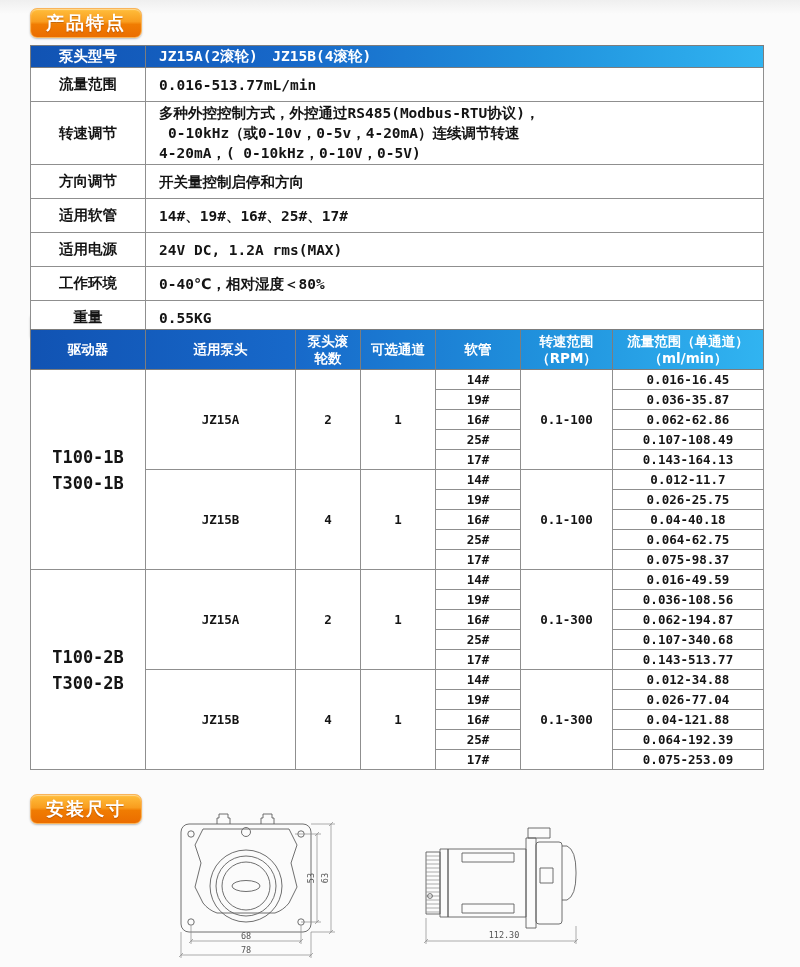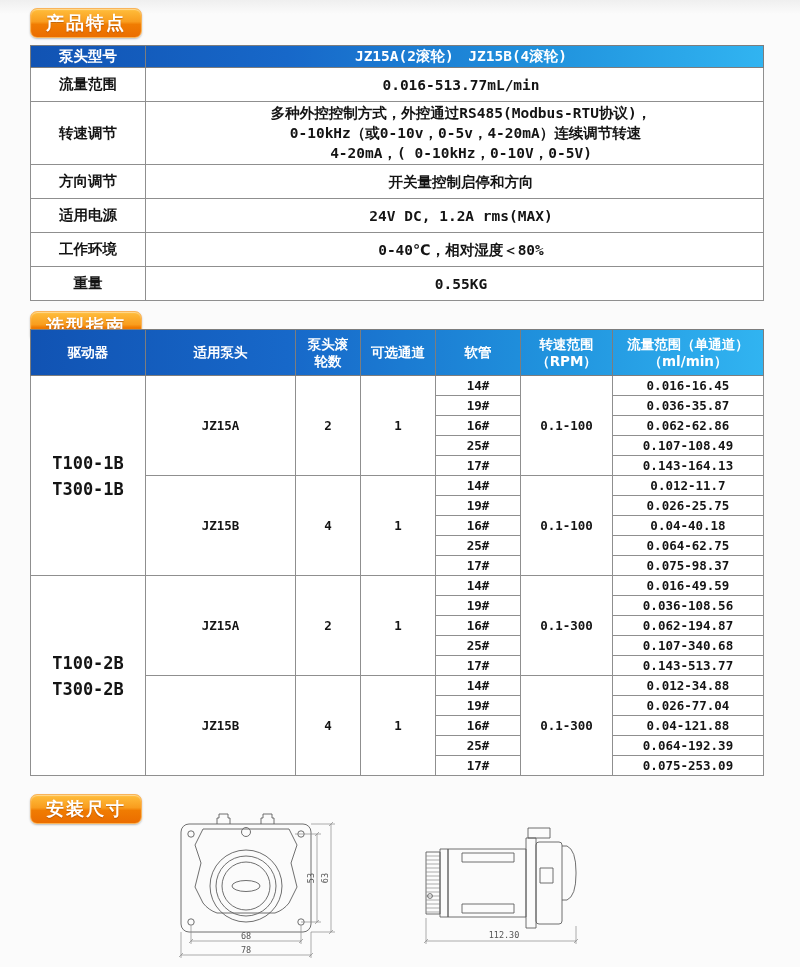--- a/index.html
+++ b/index.html
@@ -29,32 +29,32 @@
   
   .spec {
     position:absolute; left:30px; top:45px; width:733px;
     font-size:14.5px; font-weight:bold;
     border:1px solid #7d7d7d;
   }
   .spec tr { height:34px; }
   .spec tr.h-row { height:20px; }
   .spec tr.tall { height:60px; }
   .spec td.lbl { text-align:center; padding:0 2px; }
-  .spec td.val { text-align:center; padding:1px 0 1px 13px; }
+  .spec td.val { text-align:left; padding:1px 0 1px 13px; }
   .spec .h-row td { border-color:#7d7d7d; }
   .spec .h-row .lbl, .spec .h-row .val { color:#fff; }
   .spec .val div { line-height:20px; }
   .spec .ind { padding-left:9px; }
   
   .sel {
     position:absolute; left:30px; top:329px; width:733px;
     font-size:12.5px; font-weight:bold; text-align:center;
     border:1px solid #7d7d7d;
   }
-  .sel thead tr { height:46px; font-size:13.5px; }
+  .sel thead tr { height:40px; font-size:13.5px; }
   .sel thead td { border-color:#7d7d7d; line-height:17px; font-family:"DejaVu Sans","Liberation Sans",sans-serif; }
   .sel tbody tr { height:20px; }
   .sel td { padding:0 2px; }
   .sel .drv { font-size:17px; line-height:26px; }
   
   .draw { position:absolute; }
   .draw * { vector-effect:non-scaling-stroke; }
   .draw path, .draw rect, .draw circle, .draw line, .draw ellipse, .draw polyline {
     fill:none; stroke:#5f5f5f; stroke-width:0.9;
   }
@@ -89,20 +89,26 @@
       <td class="val">
         <div>多种外控控制方式，外控通过RS485(Modbus-RTU协议)，</div>
         <div class="ind">0-10kHz（或0-10v，0-5v，4-20mA）连续调节转速</div>
         <div>4-20mA，( 0-10kHz，0-10V，0-5V)</div>
       </td>
     </tr>
     <tr>
       <td class="lbl">方向调节</td>
       <td class="val">
           <div>开关量控制启停和方向</div>
+        </td>
+    </tr>
+    <tr>
+      <td class="lbl">适用软管</td>
+      <td class="val">
+          <div>14#、19#、16#、25#、17#</div>
         </td>
     </tr>
     <tr>
       <td class="lbl">适用电源</td>
       <td class="val">
           <div>24V DC, 1.2A rms(MAX)</div>
         </td>
     </tr>
     <tr>
       <td class="lbl">工作环境</td>

